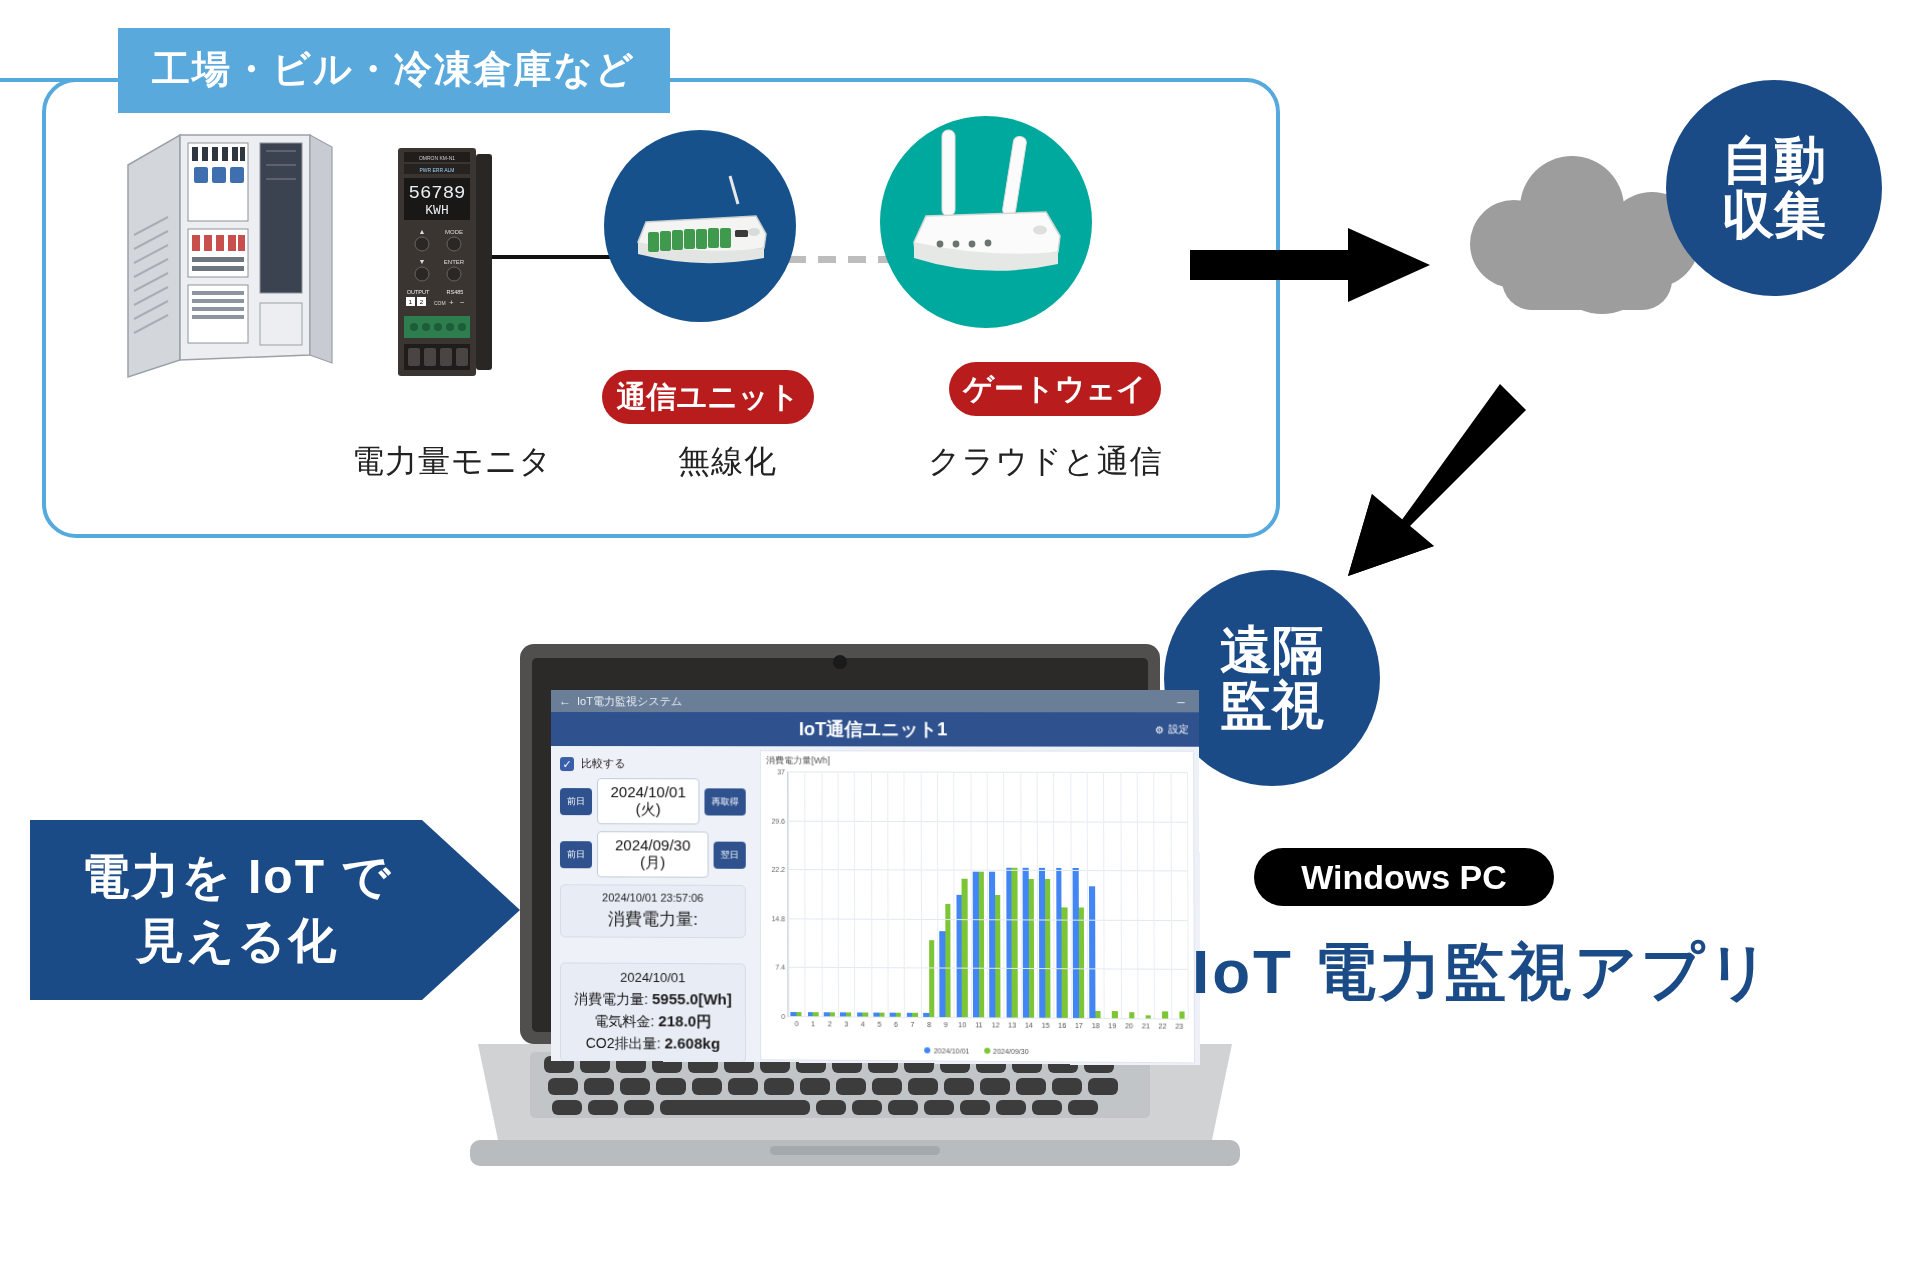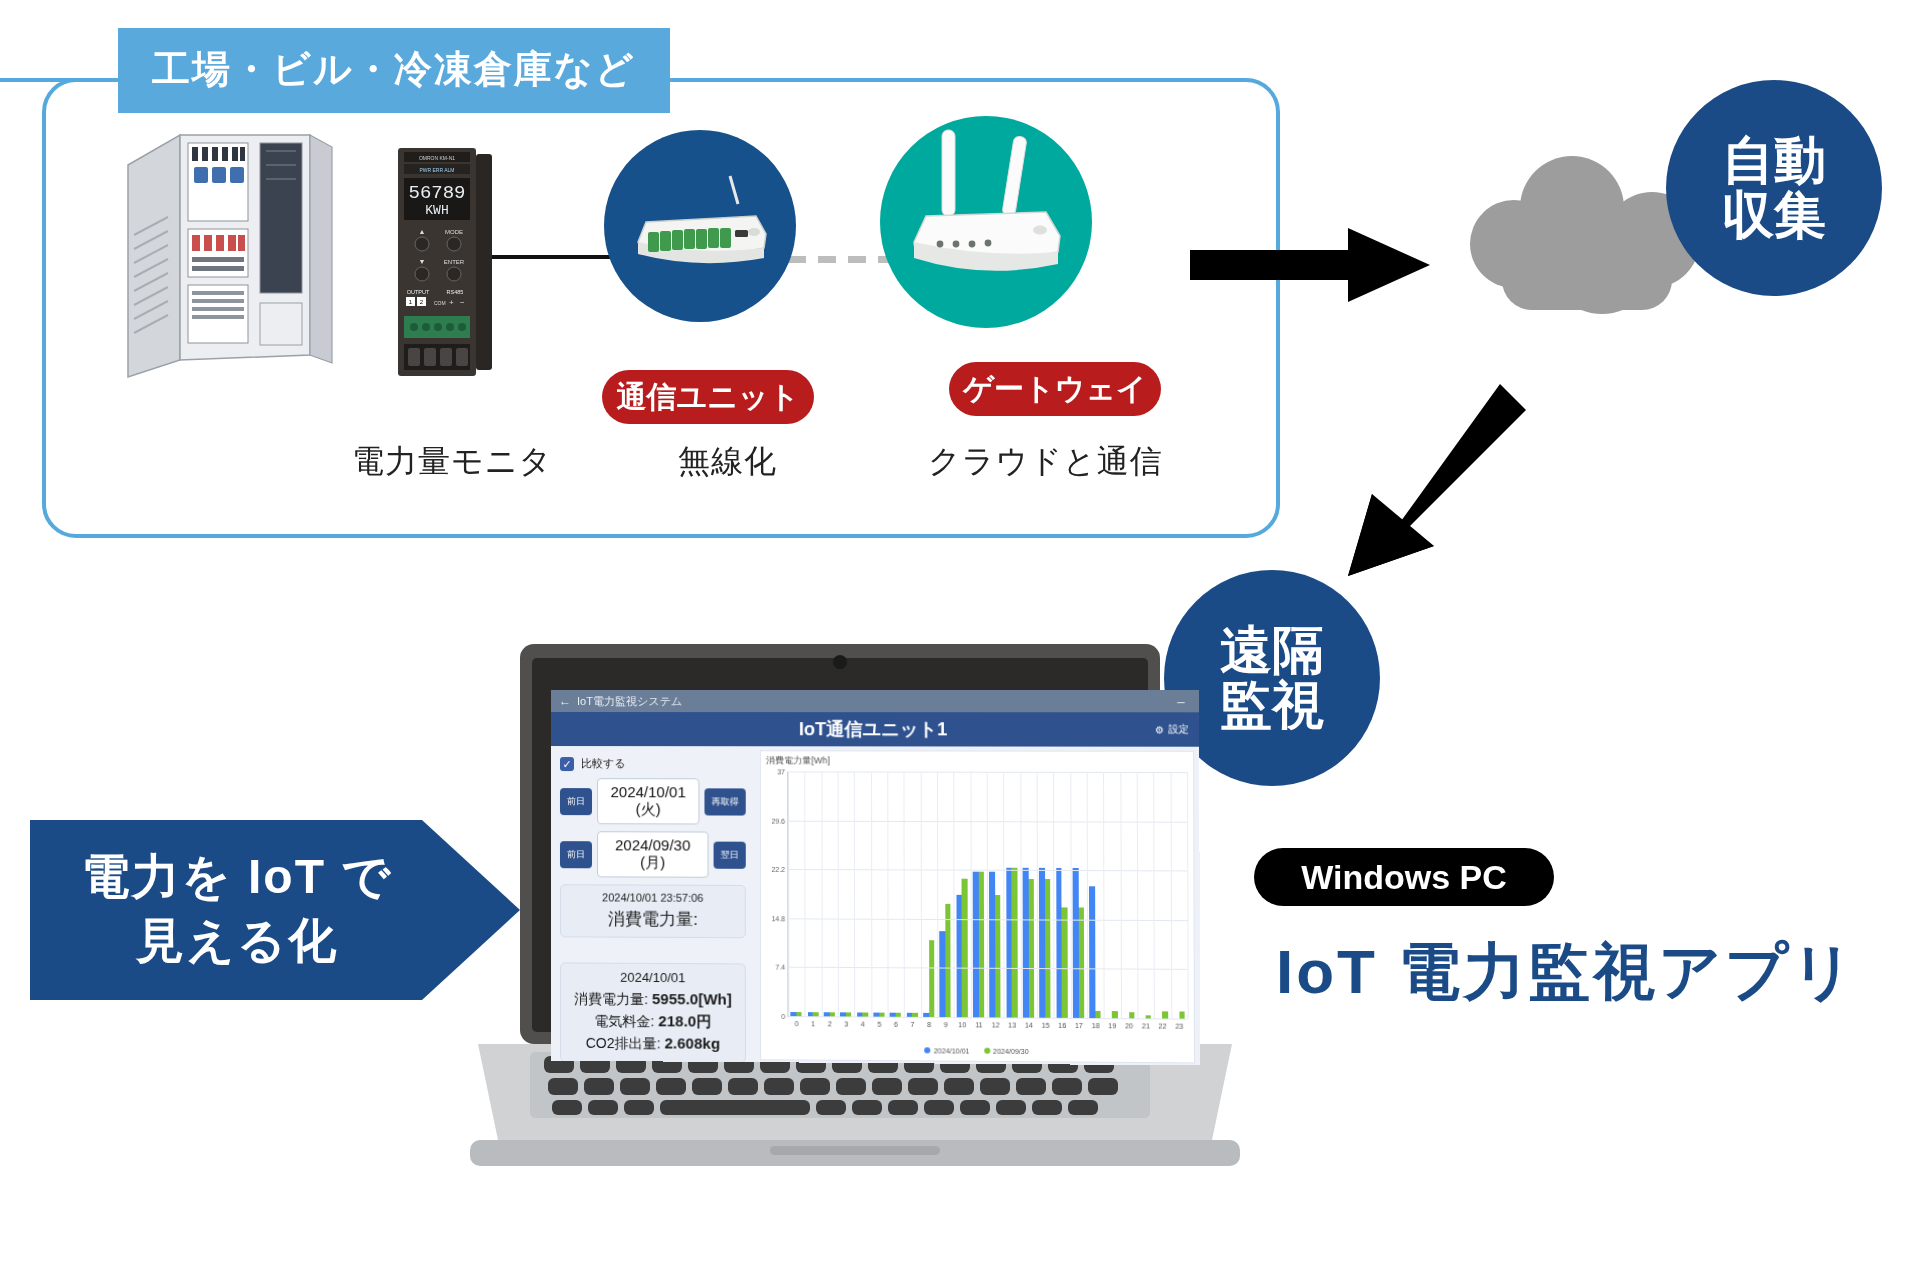--- a/index.html
+++ b/index.html
@@ -190,21 +190,21 @@
     text-align: center; letter-spacing: 2px; z-index: 4;
   }
 
   
   .pill-win {
     position: absolute; left: 1254px; top: 848px; width: 300px; height: 58px;
     background: #000; color: #fff; border-radius: 34px; font-size: 34px;
     font-weight: bold; display: flex; align-items: center; justify-content: center;
   }
   .apptitle {
-    position: absolute; left: 1276px; top: 930px;
+    position: absolute; left: 1192px; top: 930px;
     color: #1b4b86; font-size: 62px; font-weight: bold; letter-spacing: 3px;
     white-space: nowrap;
   }
   .bullets { position: absolute; left: 1272px; top: 1040px; color: #1b1b1b; }
   .bullets div { font-size: 36px; line-height: 1.62; letter-spacing: 2px; white-space: nowrap; }
 </style>
 </head>
 <body>
 
 <div id="root">

